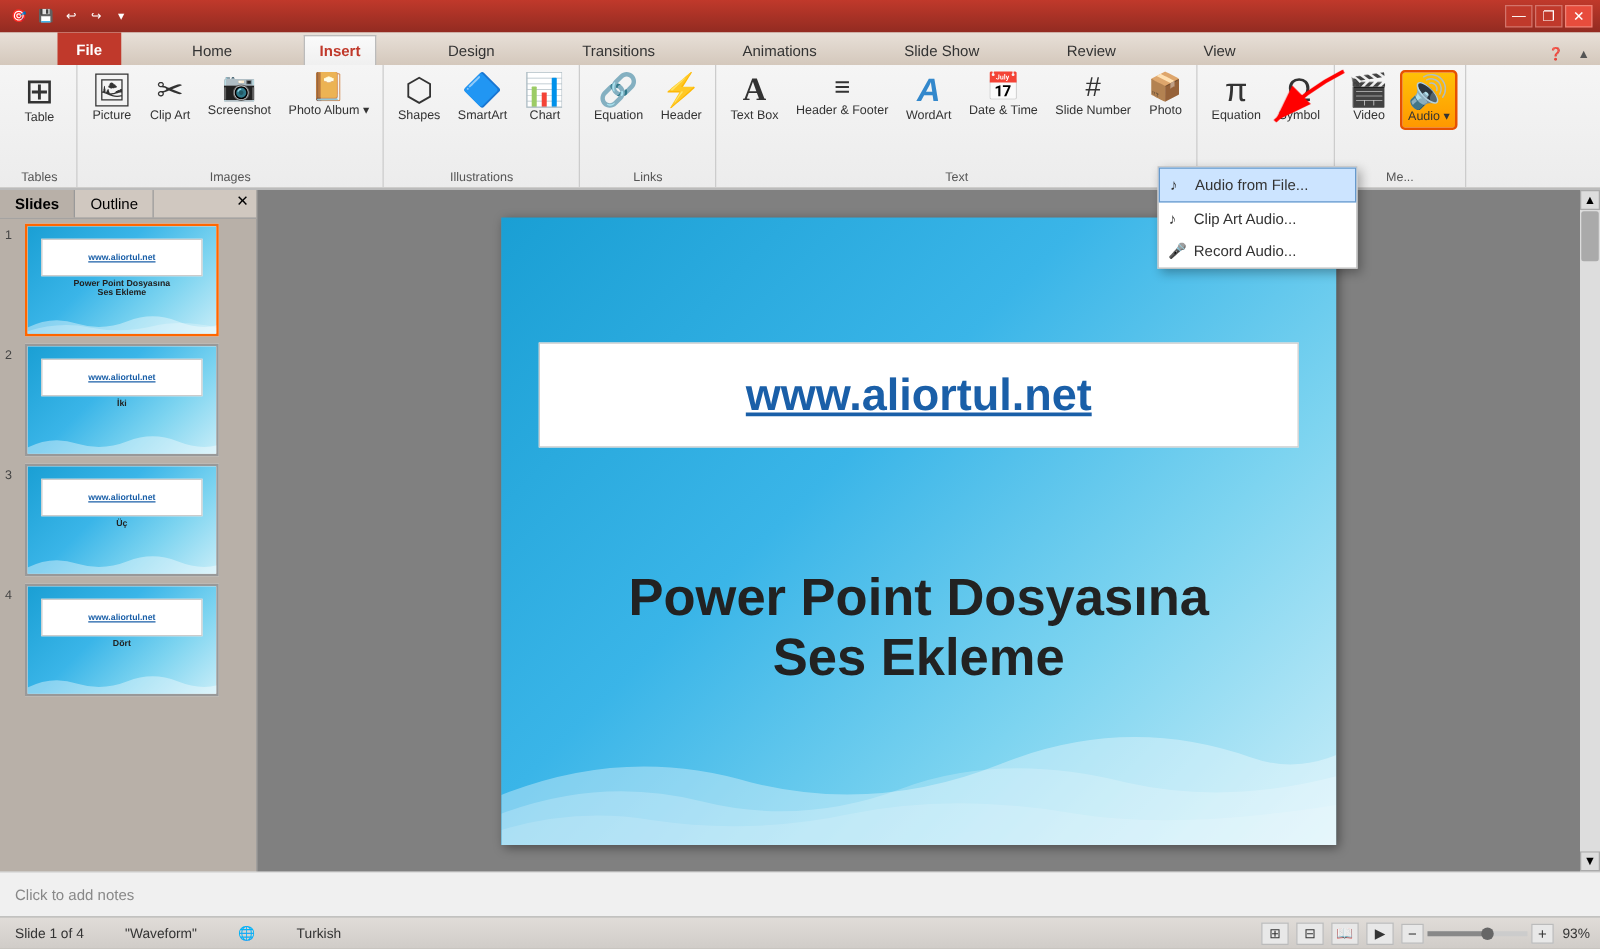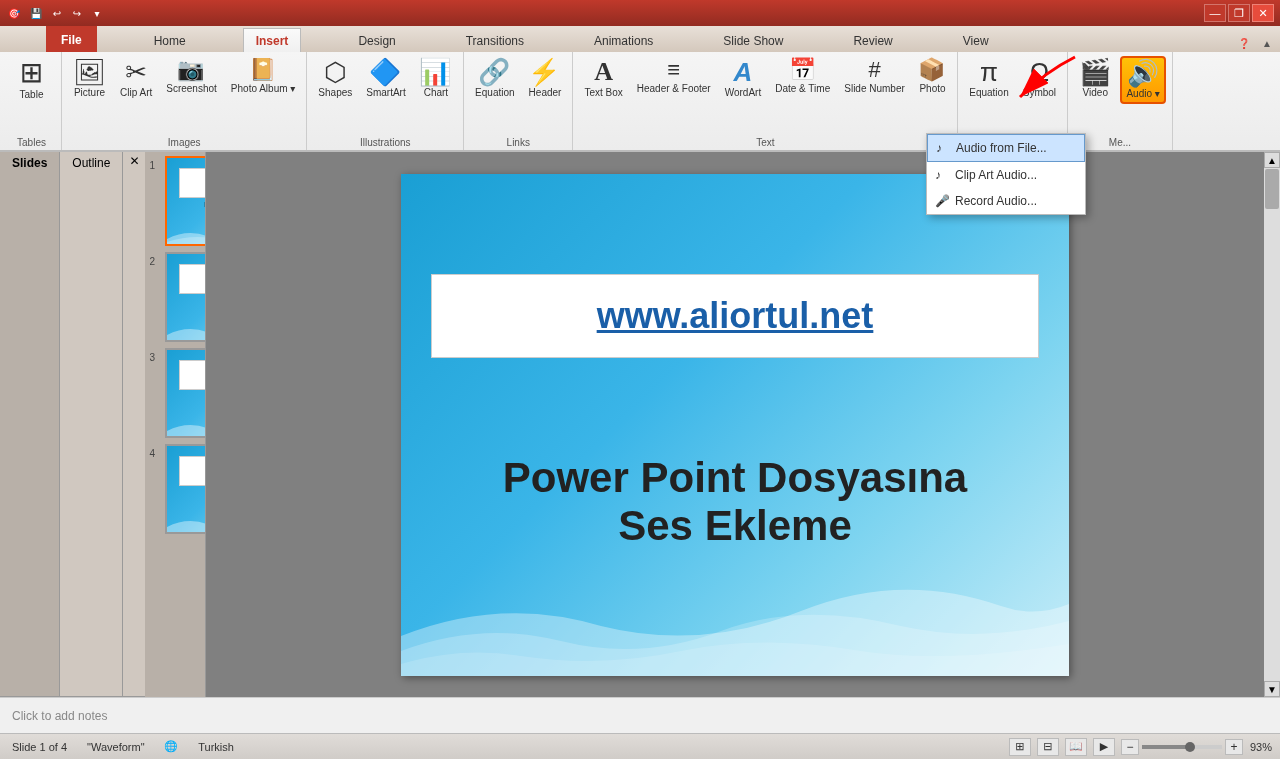--- a/index.html
+++ b/index.html
@@ -111,21 +111,21 @@
       display: flex;
       height: calc(759px - 26px - 26px - 100px - 26px - 26px);
     }
 
     
     #sidebar {
       width: 206px;
       background: #b8b0a8;
       border-right: 1px solid #999;
       display: flex;
-      flex-direction: row;
+      flex-direction: column;
     }
     #sidebar-tabs {
       display: flex;
       background: #d0c8c0;
       border-bottom: 1px solid #999;
     }
     .sidebar-tab {
       padding: 4px 12px;
       font-size: 12px;
       cursor: pointer;
@@ -290,21 +290,21 @@
     #statusbar {
       height: 26px;
       background: linear-gradient(to bottom, #e0dcd8, #d0ccc8);
       border-top: 1px solid #bbb;
       display: flex;
       align-items: center;
       padding: 0 8px;
       font-size: 11px;
       color: #333;
     }
-    #statusbar-left { display: flex; align-items: center; gap: 12px; }
+    #statusbar-left { display: flex; align-items: center; gap: 25px; }
     #statusbar-right { margin-left: auto; display: flex; align-items: center; gap: 6px; }
     .status-item { padding: 1px 4px; }
     .view-btn { width: 22px; height: 18px; display: flex; align-items: center; justify-content: center; border: 1px solid #bbb; background: #e8e8e8; cursor: pointer; font-size: 11px; }
     .zoom-controls { display: flex; align-items: center; gap: 3px; }
     .zoom-btn { width: 18px; height: 16px; display: flex; align-items: center; justify-content: center; border: 1px solid #bbb; background: #e8e8e8; cursor: pointer; font-size: 12px; }
     .zoom-slider { width: 80px; height: 4px; background: #ccc; position: relative; }
     .zoom-slider-fill { height: 4px; background: #888; width: 60%; }
     .zoom-marker { width: 10px; height: 10px; background: #666; border-radius: 50%; position: absolute; top: -3px; left: 60%; transform: translateX(-50%); }
 
     

